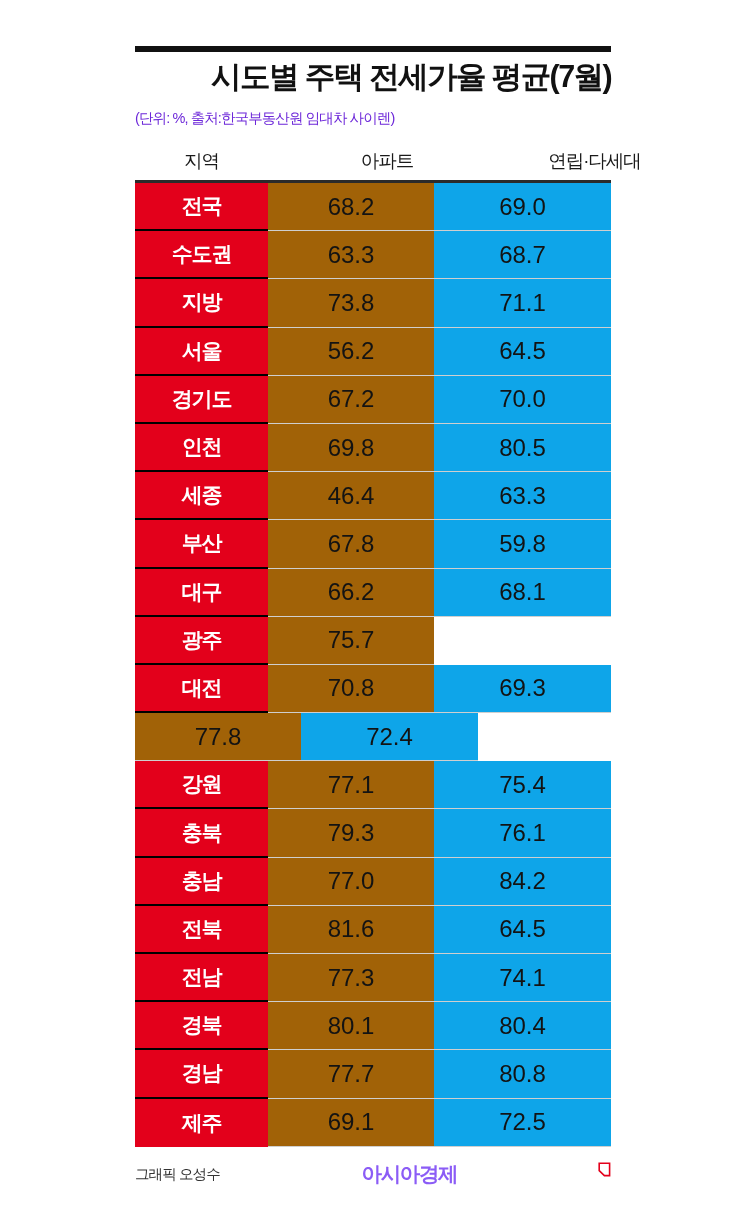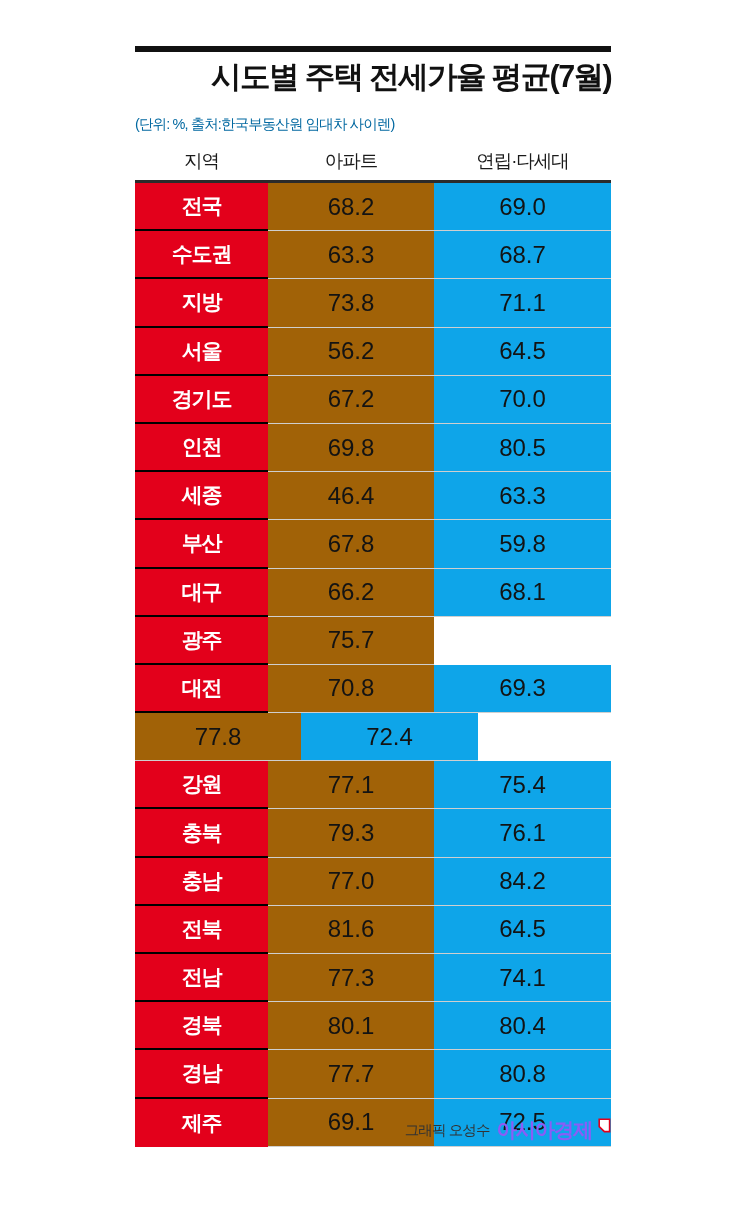--- a/index.html
+++ b/index.html
@@ -44,44 +44,45 @@
     letter-spacing: -1.6px;
     color: #111111;
     text-align: right;
     white-space: nowrap;
     line-height: 40px;
   }
 
   .subtitle {
     position: absolute;
     left: 0;
-    top: 114px;
+    top: 108px;
     width: 476px;
     font-size: 14.5px;
     font-weight: 400;
     letter-spacing: -0.9px;
-    color: #0369a1;
+    color: #6d28d9;
     text-align: left;
     white-space: nowrap;
     line-height: 20px;
   }
 
   
   .table {
     position: absolute;
     left: 0;
     top: 140px;
     width: 476px;
   }
 
   .thead {
     display: flex;
     height: 40px;
     align-items: center;
     border-bottom: 3px solid #2b2b2b;
+    gap: 36px;
   }
   .thead .th {
     font-size: 18.5px;
     font-weight: 400;
     letter-spacing: -1px;
     color: #1a1a1a;
     text-align: center;
     white-space: nowrap;
   }
 
@@ -131,26 +132,25 @@
     letter-spacing: 0px;
     border-bottom: 1.6px solid #cfcfcf;
   }
 
   .row:last-child .cell-region { border-bottom: none; }
 
   
   .footer {
     position: absolute;
     left: 0;
-    top: 1116px;
+    top: 1160px;
     width: 476px;
     display: flex;
     align-items: center;
-    justify-content: flex-end;
-    gap: 7px;
+    justify-content: space-between;
     height: 28px;
   }
   .credit {
     font-size: 14.5px;
     font-weight: 400;
     letter-spacing: -0.9px;
     color: #333333;
     white-space: nowrap;
   }
   .brand {

